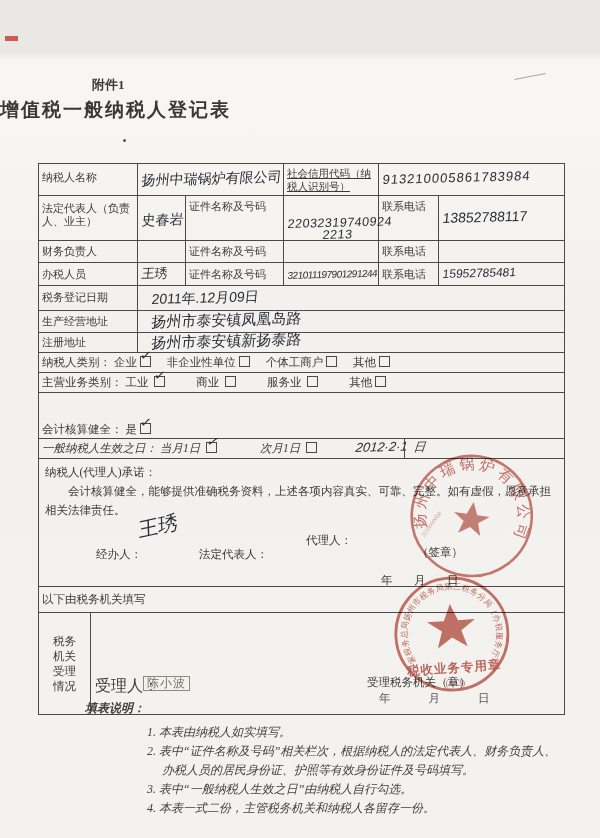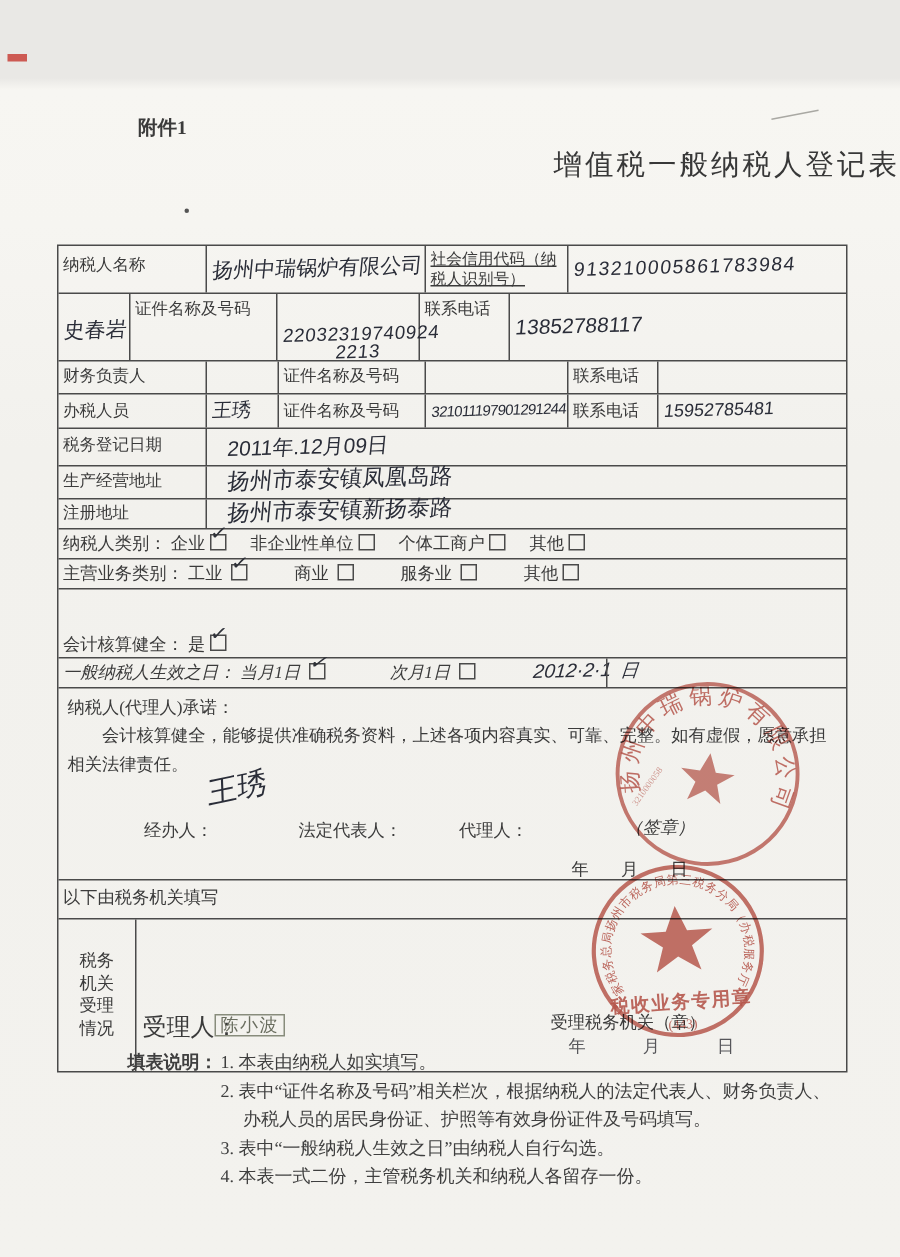--- a/index.html
+++ b/index.html
@@ -3,21 +3,21 @@
 <meta charset="utf-8">
 <style>
   html,body{margin:0;padding:0;background:#dcdbd7;}
   .page{
     position:relative;width:600px;height:838px;overflow:hidden;
     background:linear-gradient(180deg,#e9e8e5 0px,#e9e8e5 52px,#f7f6f2 60px,#f6f5f1 150px,#f2f1ed 300px,#f3f2ee 100%);
     font-family:"Liberation Serif","DejaVu Serif",serif;color:#3b3b3b;
   }
   .abs{position:absolute;}
   .attach{left:92px;top:76px;font-size:13px;font-weight:bold;}
-  .title{left:0;right:0;top:97px;text-align:right;font-size:19px;font-weight:normal;letter-spacing:2px;color:#383838;}
+  .title{left:0;right:0;top:97px;text-align:left;font-size:19px;font-weight:bold;letter-spacing:2px;color:#383838;}
   .dot{left:123px;top:139px;width:3px;height:3px;background:#555;border-radius:50%;}
   .red-dash{left:5px;top:36px;width:13px;height:5px;background:#c8413a;opacity:.85;}
   .pen-line{left:514px;top:76px;width:32px;height:1px;background:#a9a8a3;transform:rotate(-11deg);}
   
   .tbl{left:38px;top:163px;width:525px;border:1px solid #4a4a4a;background:rgba(255,255,255,0.0);}
   .row{display:flex;box-sizing:border-box;border-bottom:1px solid #4a4a4a;position:relative;}
   .row:last-child{border-bottom:none;}
   .cell{box-sizing:border-box;border-right:1px solid #4a4a4a;padding:2px 3px;font-size:11px;line-height:13px;position:relative;overflow:visible;}
   .cell:last-child{border-right:none;}
   .wA{width:99px;} .wB{width:48px;} .wC{width:98px;} .wD{width:95px;} .wE{width:60px;} .wF{flex:1;}
@@ -34,23 +34,23 @@
   .box{display:inline-block;width:9px;height:9px;border:1px solid #4a4a4a;vertical-align:-1px;margin-left:3px;position:relative;}
   .tick{position:absolute;left:-1px;top:-8px;font-size:14px;color:#2e3138;transform:rotate(8deg);font-family:"Liberation Sans",sans-serif;}
   
   .promise{padding:4px 6px;font-size:11.5px;line-height:19px;}
   .promise-body{text-indent:2em;width:512px;}
   .sign-label{font-size:11.5px;}
   
   .vlab{display:flex;flex-direction:column;justify-content:center;align-items:center;gap:2px;font-size:11.5px;width:52px;}
   .chop{border:1.5px solid #7d8270;color:#5c6051;font-size:12px;padding:0 3px;letter-spacing:1px;opacity:.9;}
   
-  .notes{left:85px;top:699px;width:480px;font-size:12px;line-height:19px;color:#3f3f3f;}
+  .notes{left:85px;top:699px;width:480px;font-size:12px;line-height:19px;color:#3f3f3f;font-style:italic;}
   .notes-label{position:absolute;left:0;top:0;font-weight:bold;}
-  .note-items{margin-left:62px;}
+  .note-items{margin-left:62px;margin-top:24px;}
   .note-item{padding-left:15px;text-indent:-15px;}
   
   .stamp{mix-blend-mode:multiply;opacity:.88;}
   svg text{font-family:"Liberation Serif",serif;}
 </style>
 </head>
 <body>
 
 <div class="page">
 
@@ -67,20 +67,21 @@
       <div class="cell w1b">
         <span class="hw" style="margin-top:8px;">扬州中瑞锅炉有限公司</span>
       </div>
       <div class="cell w1c small" style="padding-top:3px;">社会信用代码（纳税人识别号）</div>
       <div class="cell wF">
         <span class="hw" style="margin-top:7px;font-size:13px;letter-spacing:1px;">913210005861783984</span>
       </div>
     </div>
 
     <div class="row" style="height:45px;">
+      <div class="cell wA" style="padding-top:6px;">法定代表人（负责人、业主）</div>
       <div class="cell wB">
         <span class="hw" style="margin-top:16px;">史春岩</span>
       </div>
       <div class="cell wC" style="padding-top:4px;">证件名称及号码</div>
       <div class="cell wD">
         <span class="hw hw-num" style="margin-top:20px;">22032319740924</span>
         <span class="hw hw-num abs" style="left:38px;top:33px;">2213</span>
       </div>
       <div class="cell wE" style="padding-top:4px;">联系电话</div>
       <div class="cell wF">
@@ -171,22 +172,22 @@
       </div>
     </div>
 
     <div class="row" style="height:128px;">
       <div class="cell grow promise">
         <div>纳税人(代理人)承诺：</div>
         <div class="promise-body">会计核算健全，能够提供准确税务资料，上述各项内容真实、可靠、完整。如有虚假，愿意承担相关法律责任。</div>
         <span class="abs sign-label" style="left:57px;top:86px;">经办人：</span>
         <span class="hw abs" style="left:100px;top:62px;font-size:20px;transform:rotate(-12deg) skewX(-10deg);">王琇</span>
         <span class="abs sign-label" style="left:160px;top:86px;">法定代表人：</span>
-        <span class="abs sign-label" style="left:267px;top:86px;">代理人：</span>
-        <span class="abs sign-label" style="left:378px;top:84px;font-style:italic;">（签章）</span>
+        <span class="abs sign-label" style="left:267px;top:72px;">代理人：</span>
+        <span class="abs sign-label" style="left:378px;top:84px;">（签章）</span>
         <span class="abs sign-label" style="left:342px;top:112px;letter-spacing:5px;">年　月　日</span>
       </div>
     </div>
 
     <div class="row" style="height:26px;">
       <div class="cell grow" style="padding-top:6px;font-size:11.5px;">以下由税务机关填写</div>
     </div>
 
     <div class="row" style="height:101px;">
       <div class="cell vlab">

